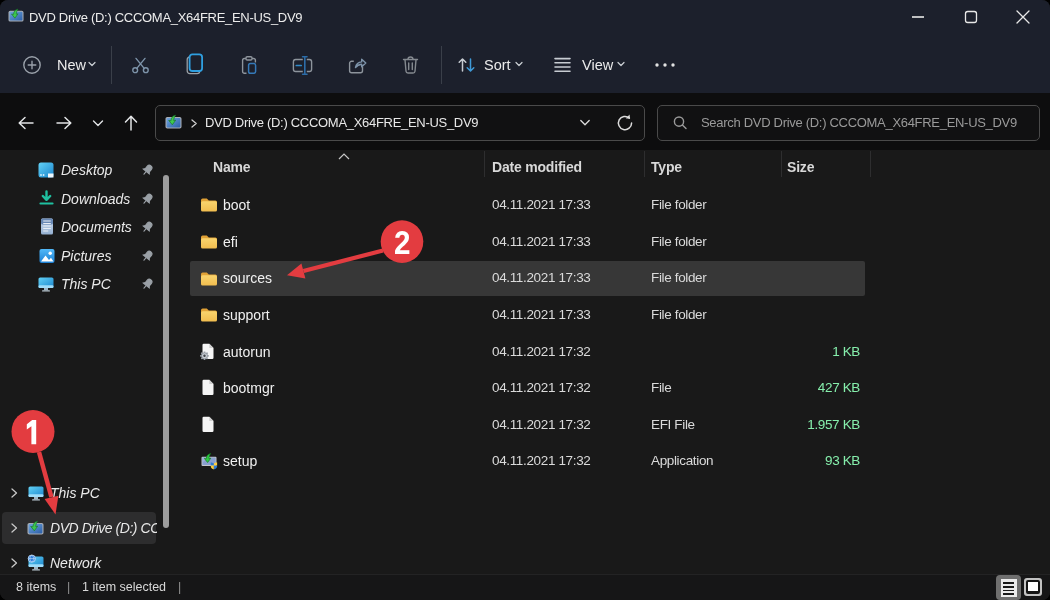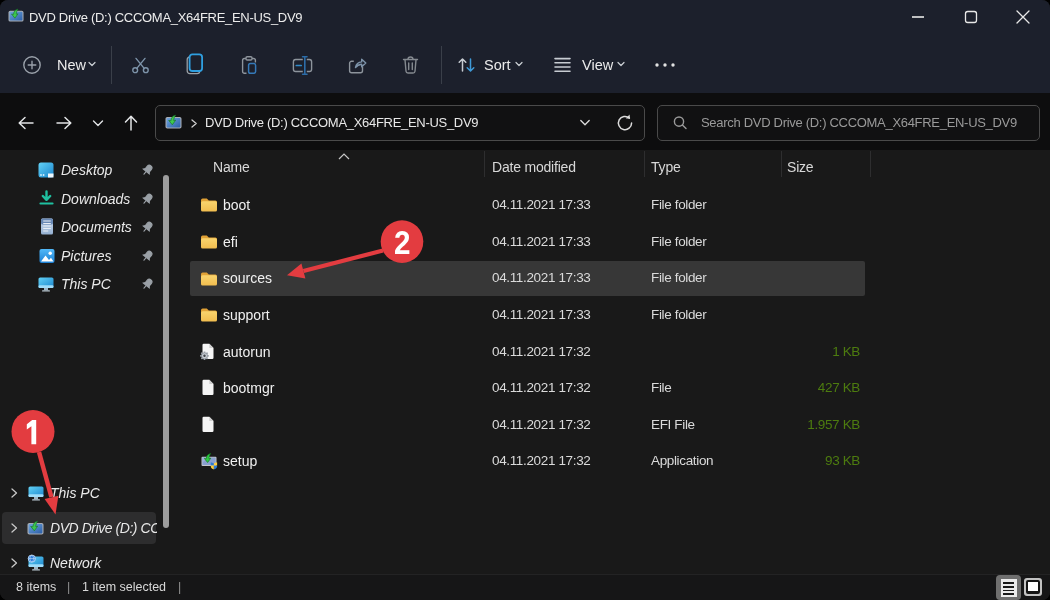--- a/index.html
+++ b/index.html
@@ -10,27 +10,27 @@
   .abs { position:absolute; }
   
   #topbar { position:absolute; left:0; top:0; width:1050px; height:93px; background:#1c202c; }
   #title-text { position:absolute; left:29px; top:10px; font-size:13px; color:#ececec; letter-spacing:-0.3px; }
   
   #addr { position:absolute; left:0; top:93px; width:1050px; height:57px; background:#0d0d0e; }
   .navbox { position:absolute; top:12px; height:36px; border:1px solid #4a4a4a; border-radius:5px; background:#111112; }
   
   #body { position:absolute; left:0; top:150px; width:1050px; height:424px; background:#191919; }
   #content { position:absolute; left:178px; top:0px; width:872px; height:424px; background:#191919; }
-  .hdr { position:absolute; top:3px; height:28px; line-height:28px; font-size:14px; letter-spacing:-0.2px; color:#d8d8d8; }
+  .hdr { position:absolute; top:3px; height:28px; line-height:28px; font-size:14px; letter-spacing:-0.2px; color:#d8d8d8;font-weight:bold; }
   .hsep { position:absolute; top:1px; width:1px; height:26px; background:#2e2e2f; }
   .row { position:absolute; left:0; width:872px; height:36.6px; }
   .rname { position:absolute; left:45px; top:0; height:36.6px; line-height:36.6px; font-size:14px; color:#f0f0f0; }
   .rdate { position:absolute; left:314px; top:0; height:36.6px; line-height:36.6px; font-size:13.5px; letter-spacing:-0.35px; color:#dadada;text-align:right; }
   .rtype { position:absolute; left:473px; top:0; height:36.6px; line-height:36.6px; font-size:13.5px; letter-spacing:-0.35px; color:#dadada; }
-  .rsize { position:absolute; left:564px; width:118px; top:0; height:36.6px; line-height:36.6px; font-size:13.5px; letter-spacing:-0.35px; color:#4d7c0f; text-align:right; }
+  .rsize { position:absolute; left:564px; width:118px; top:0; height:36.6px; line-height:36.6px; font-size:13.5px; letter-spacing:-0.35px; color:#86efac; text-align:right; }
   .ricon { position:absolute; left:22px; top:50%; margin-top:-9px; width:18px; height:18px; }
   
   .srow { position:absolute; left:0; width:177px; height:30px;font-style:italic; }
   .stext { position:absolute; top:0; height:30px; line-height:30px; font-size:14px; color:#e9e9e9; white-space:nowrap; }
   
   #status { position:absolute; left:0; top:574px; width:1050px; height:26px; background:#161617; border-top:1px solid #232324; }
   #status .txt { position:absolute; top:0; height:25px; line-height:25px; font-size:12.5px; color:#d8d8d8; }
   #overlay text { font-family:"Liberation Sans", sans-serif; font-weight:700; fill:#fff; }
 </style>
 </head>

